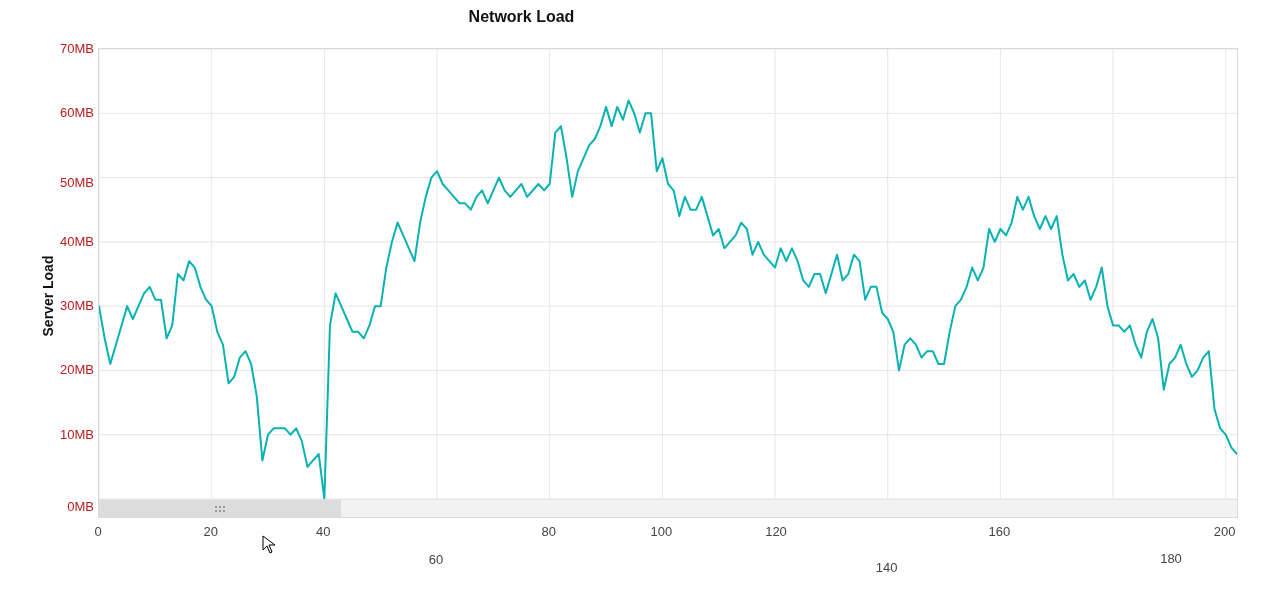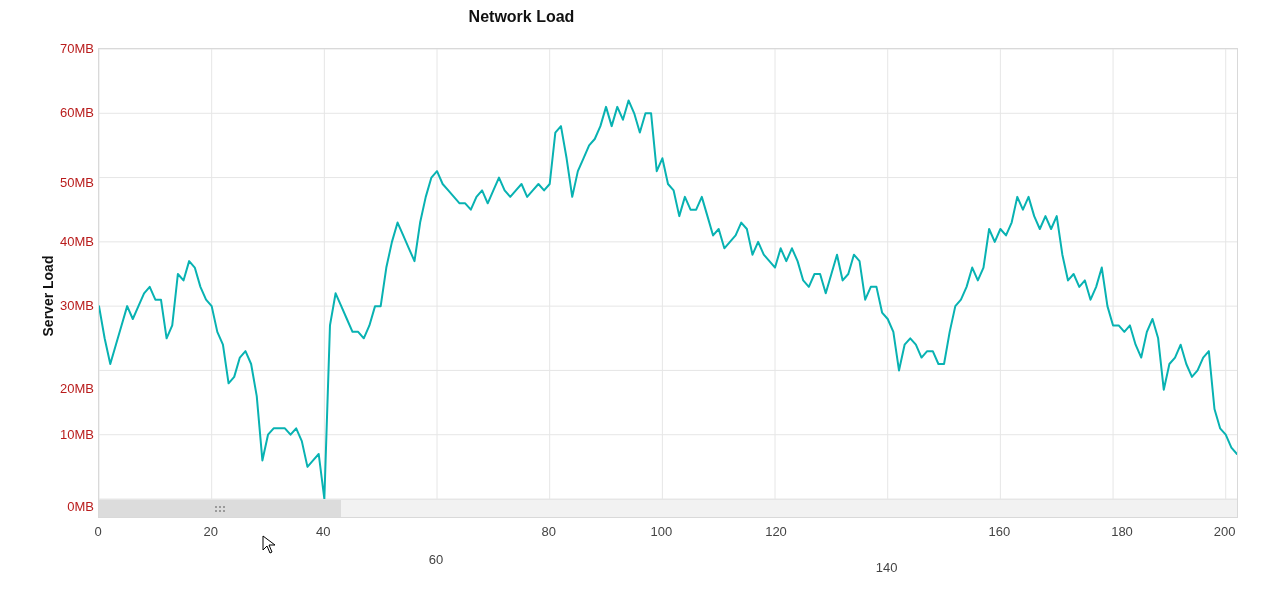--- a/index.html
+++ b/index.html
@@ -157,37 +157,37 @@
             <span></span>
             <span></span>
         </div>
       </div>
     </div>
   </div>
 
   <div id="yticks">
       <div class="ytick" style="top: 498px; margin-top: 8px;">0MB</div>
       <div class="ytick" style="top: 433.714px;">10MB</div>
-      <div class="ytick" style="top: 369.429px; margin-top: 19px;">20MB</div>
+      <div class="ytick" style="top: 369.429px;">20MB</div>
       <div class="ytick" style="top: 305.143px;">30MB</div>
       <div class="ytick" style="top: 240.857px;">40MB</div>
       <div class="ytick" style="top: 182px;">50MB</div>
       <div class="ytick" style="top: 112.286px;">60MB</div>
       <div class="ytick" style="top: 48px;">70MB</div>
     </div>
   <div id="xticks">
       <div class="xtick" style="left: 98px;">0</div>
       <div class="xtick" style="left: 210.673px;">20</div>
       <div class="xtick" style="left: 323.347px;">40</div>
       <div class="xtick" style="left: 436.02px; margin-top: 28px;">60</div>
       <div class="xtick" style="left: 548.693px;">80</div>
       <div class="xtick" style="left: 661.366px;">100</div>
       <div class="xtick" style="left: 776px;">120</div>
       <div class="xtick" style="left: 886.713px; margin-top: 36px;">140</div>
       <div class="xtick" style="left: 999.386px;">160</div>
-      <div class="xtick" style="left: 1122px;">180</div>
+      <div class="xtick" style="left: 1171px; margin-top: 27px;">180</div>
       <div class="xtick" style="left: 1224.73px;">200</div>
     </div>
 
   <svg class="cursor" id="cursor" viewBox="0 0 16 20" style="left: 262px; top: 535px;">
     <path d="M1 1 L1 15 L5 11 L8 18 L10 17 L7 10 L13 10 Z" fill="#ffffff" stroke="#000000" stroke-width="1"></path>
   </svg>
 </div>
 
 </body></html>

